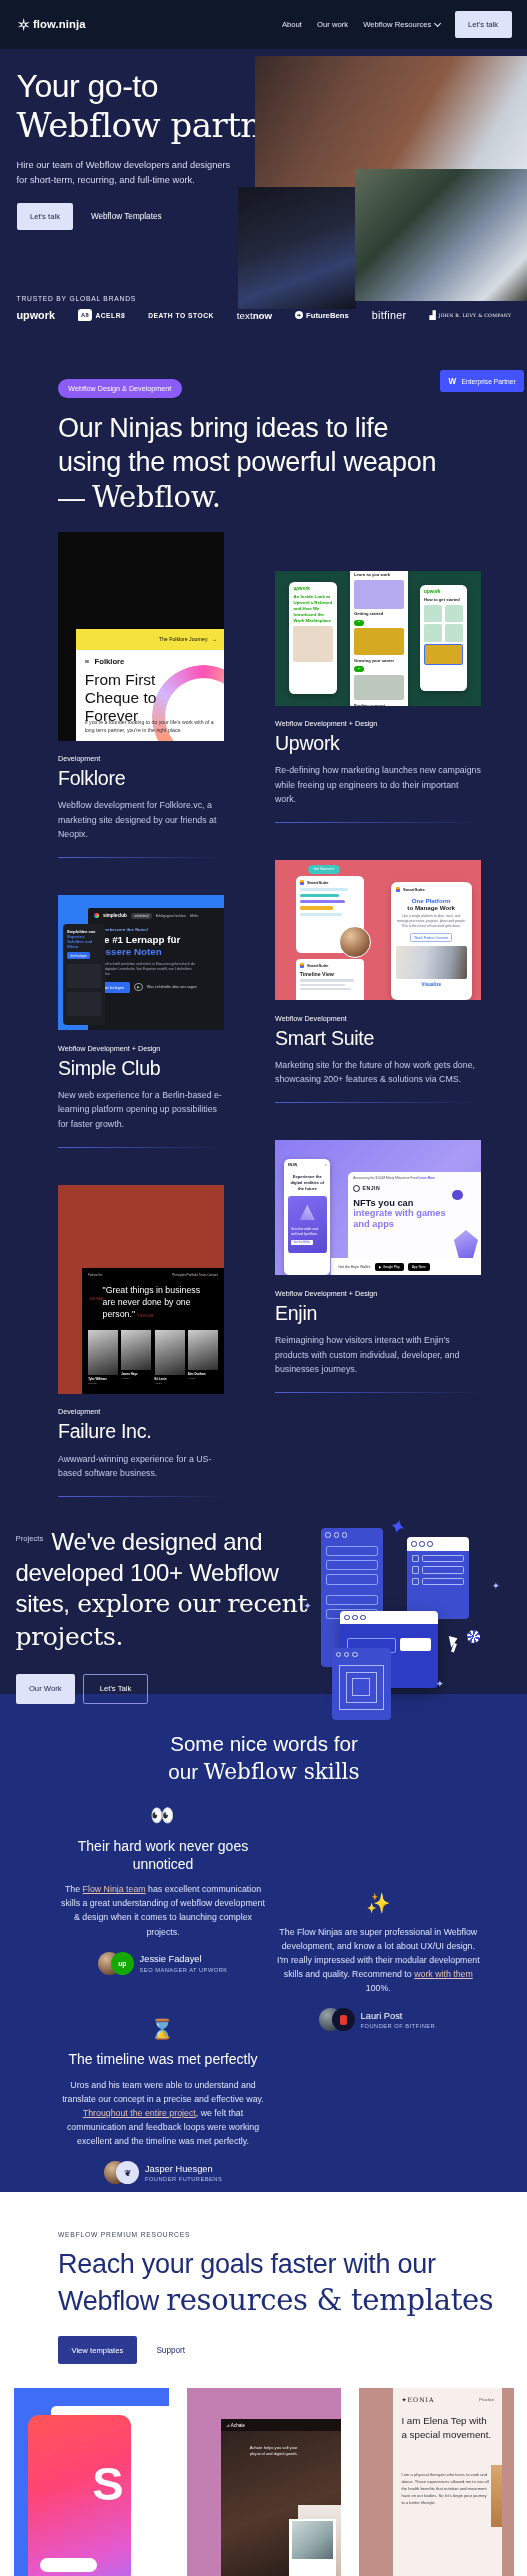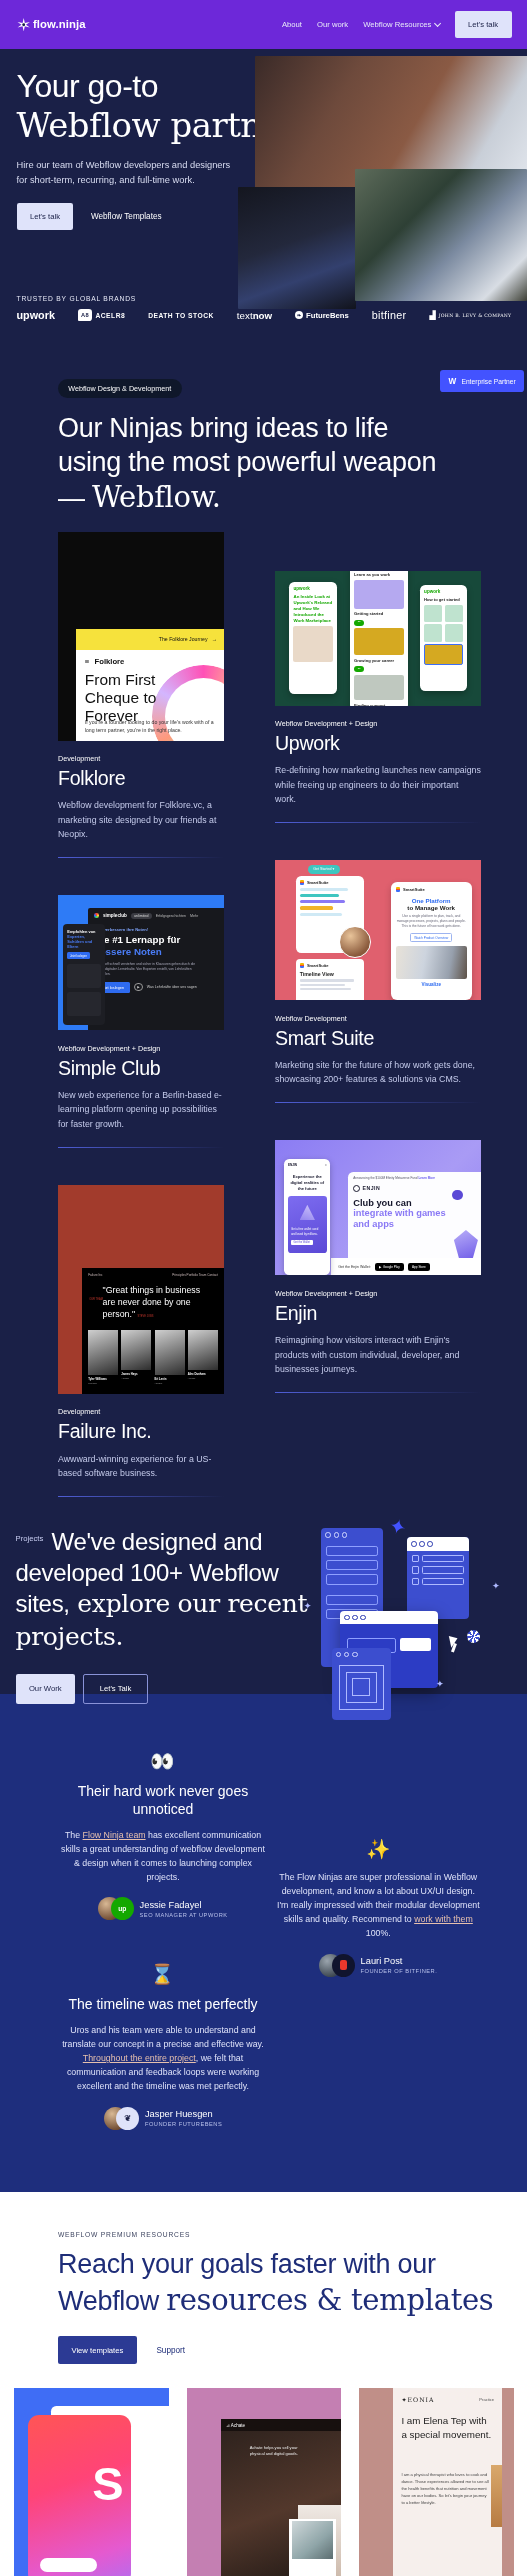--- a/index.html
+++ b/index.html
@@ -1,20 +1,20 @@
 <!DOCTYPE html>
 <html style="font-size:8.2px"><head>
 <meta charset="utf-8">
 <style>
   html,body{margin:0;padding:0;}
   body{width:528px;font-family:"Liberation Sans",sans-serif;background:#fff;color:#1a2047;-webkit-font-smoothing:antialiased;}
   .serif{font-family:"DejaVu Serif",serif;font-weight:400;}
   
   .site{width:528px;overflow:hidden;}
-  header.top{height:49px;background:#6d28d9;display:flex;align-items:center;padding:0 16.5px;box-sizing:border-box;}
+  header.top{height:49px;background:#0f172a;display:flex;align-items:center;padding:0 16.5px;box-sizing:border-box;}
   .logo{display:flex;align-items:center;gap:3.1px;color:#fff;font-size:11.3px;font-weight:bold;letter-spacing:0.1px;}
   .logo svg{display:block;}
   nav.main{margin-left:auto;display:flex;align-items:center;gap:15px;}
   nav.main .nl{color:#e8eaf8;font-size:7.7px;cursor:pointer;display:flex;align-items:center;gap:3.1px;}
   .chev{width:4.1px;height:4.1px;border-right:0.8px solid #e8eaf8;border-bottom:0.8px solid #e8eaf8;transform:rotate(45deg);margin-top:-2.1px;}
   .btn-light{background:#dfe3fa;color:#1a2047;border:none;border-radius:2.1px;font-size:7.7px;padding:9.3px 13.4px;cursor:pointer;font-family:inherit;}
   
   .hero{position:relative;height:289px;background:#1a2047;}
   .hero h1{margin:0;padding:18.5px 0 0 16.5px;color:#fff;font-size:32px;line-height:1.18;font-weight:500;letter-spacing:-0.5px;}
   .hero h1 .serif{font-size:34px;}
@@ -32,21 +32,21 @@
   .a8{background:#fff;color:#1a2047;border-radius:3.1px 3.1px 3.1px 1px;font-size:5.7px;font-weight:bold;padding:2.6px 3.1px;}
   .b-dts{font-size:6.7px;font-weight:bold;letter-spacing:0.5px;}
   .b-textnow{font-size:9.8px;}.b-textnow b{font-weight:bold;}
   .b-fb{display:flex;align-items:center;gap:2.6px;font-size:7.7px;font-weight:bold;}
   .fb-ic{width:8.2px;height:8.2px;border-radius:50%;background:#fff;color:#1a2047;font-size:5.2px;display:flex;align-items:center;justify-content:center;font-weight:bold;}
   .b-bitfiner{font-size:10.8px;font-weight:normal;letter-spacing:0.3px;}
   .b-levy{display:flex;align-items:center;gap:2.6px;font-family:"DejaVu Serif",serif;font-size:4.6px;letter-spacing:0.3px;}
   .levy-ic{font-size:8.2px;}
   
   .work{background:#1a2047;padding:41px 0 0 0;position:relative;}
-  .pill{display:inline-block;background:#0f172a;color:#fff;font-size:7.2px;padding:5.2px 10.3px;border-radius:515px;margin-left:58px;}
+  .pill{display:inline-block;background:#8b5cf6;color:#fff;font-size:7.2px;padding:5.2px 10.3px;border-radius:515px;margin-left:58px;}
   .wf-badge{position:absolute;right:4.1px;top:32px;background:#4353ff;color:#fff;border-radius:3.1px;padding:6.7px 8.2px;display:flex;align-items:center;gap:5.2px;font-size:6.7px;}
   .wf-badge .w{font-weight:bold;font-size:8.2px;}
   .work h2{margin:13.4px 0 0 58px;color:#fff;font-size:27px;line-height:1.25;font-weight:500;letter-spacing:-0.3px;max-width:422px;}
   .work h2 .serif{font-size:29px;}
   .work-grid{display:flex;padding-left:58px;margin-top:15.5px;}
   .wcol1{width:166px;}
   .wcol2{width:206px;margin-left:51px;margin-top:39px;}
   .proj{cursor:pointer;}
   .pimg{position:relative;overflow:hidden;}
   .pcat{margin-top:13.4px;color:#fff;font-size:7.2px;}
@@ -498,21 +498,21 @@
         </article>
 
         <article class="proj">
           <div class="pimg enj">
             <div class="enj-site">
               <div class="enj-top"><span>Announcing the $100M Efinity Metaverse Fund</span> <b>Learn More</b></div>
               <div class="enj-logo">
                   <span class="enj-ring"></span>
                   <span>ENJIN</span>
                 </div>
-              <div class="enj-h1">Club you can</div>
+              <div class="enj-h1">NFTs you can</div>
               <div class="enj-h2">integrate with games</div>
               <div class="enj-h2">and apps</div>
               <div class="enj-dot"></div>
               <div class="enj-gem"></div>
             </div>
             <div class="enj-phone">
               <div class="enj-ph">
                   <span>ENJIN</span>
                   <span>≡</span>
                 </div>
@@ -606,20 +606,21 @@
         </div>
       <span class="spark" style="left:-8.2px;top:82px;">✦</span>
       <span class="spark" style="left:180px;top:62px;">✦</span>
       <span class="spark" style="left:124px;top:160px;">✦</span>
       <div class="cursor"></div>
       <div class="lolli"></div>
     </div>
   </section>
 
   <section class="skills">
+    <h2><span>Some nice words for</span><br><span>our </span><span class="serif">Webflow skills</span></h2>
     <div class="sk-grid">
       <div class="sk-col1">
         <div class="tst">
           <div class="emo">👀</div>
           <h3>Their hard work never goes unnoticed</h3>
           <p><span>The </span><a>Flow Ninja team</a><span> has excellent communication skills a great understanding of webflow development &amp; design when it comes to launching complex projects.</span></p>
           <div class="auth">
             <div class="avs">
                 <div class="av photo"></div>
                 <div class="av badge up">up</div>

